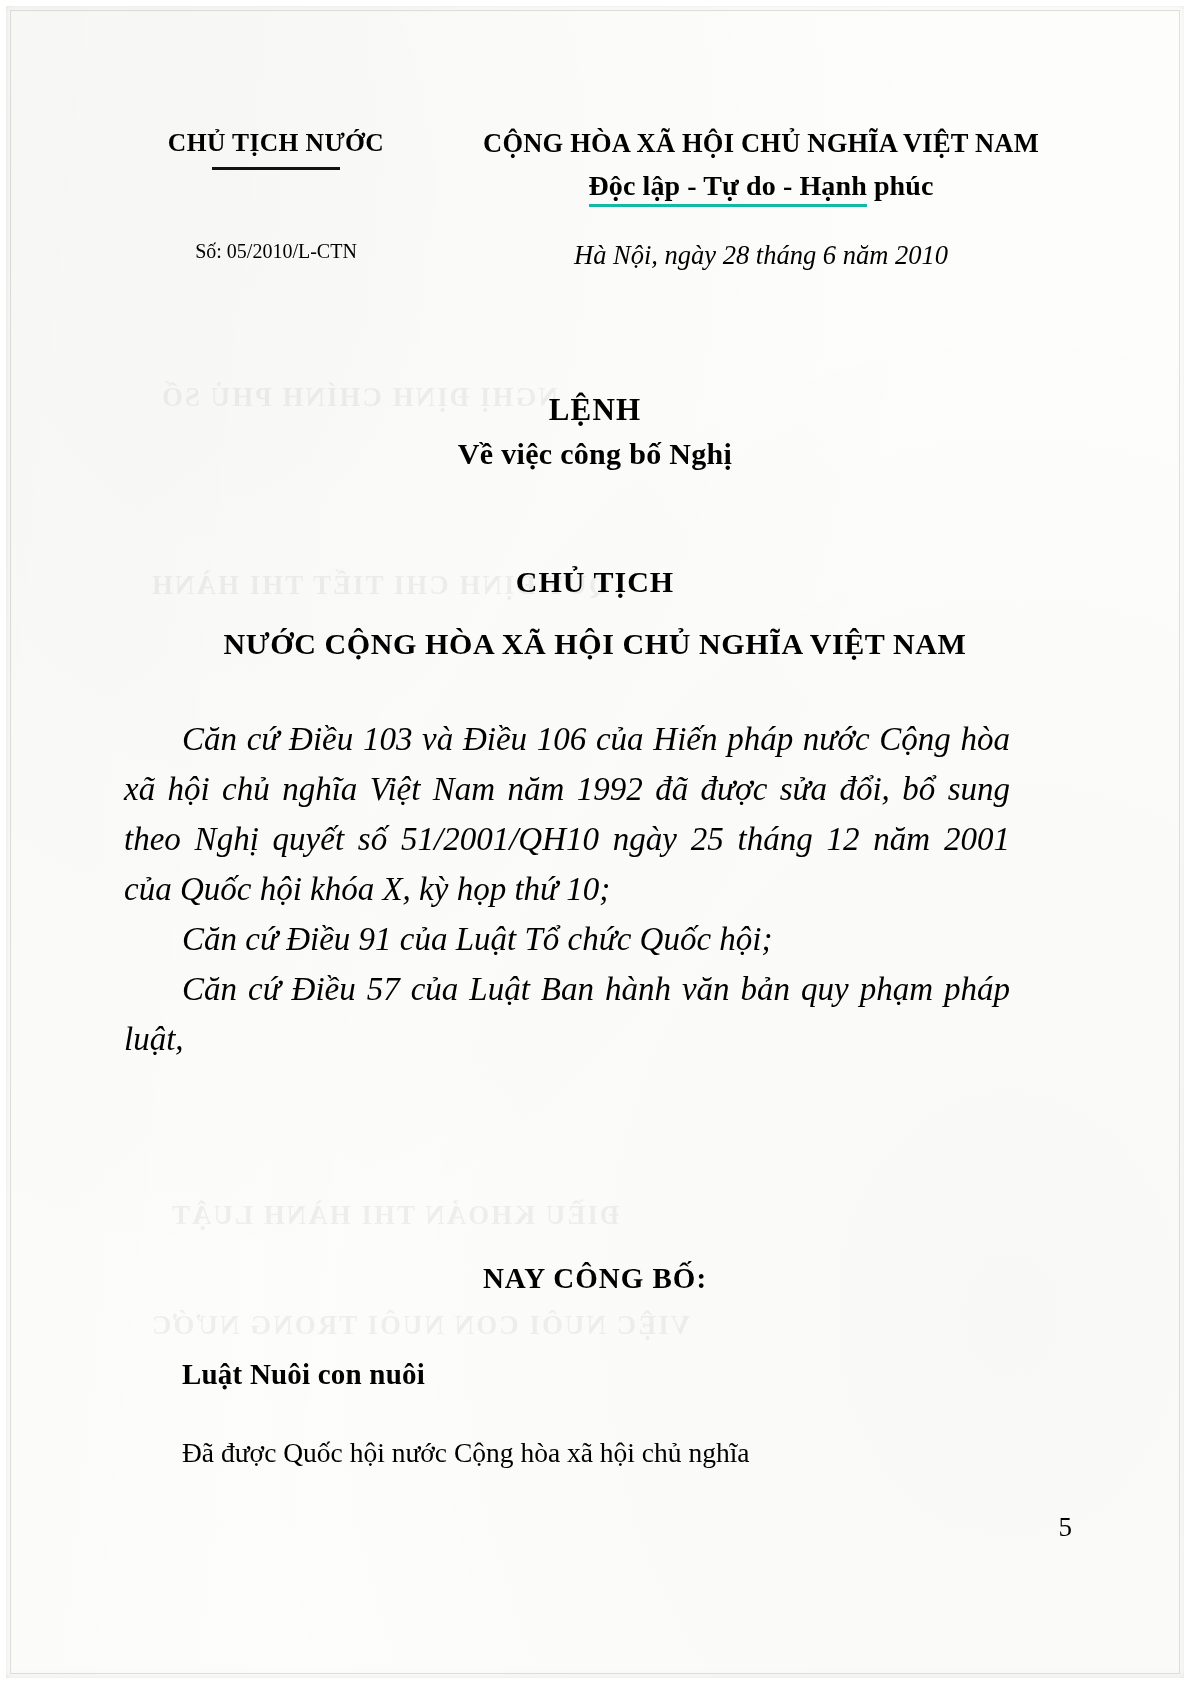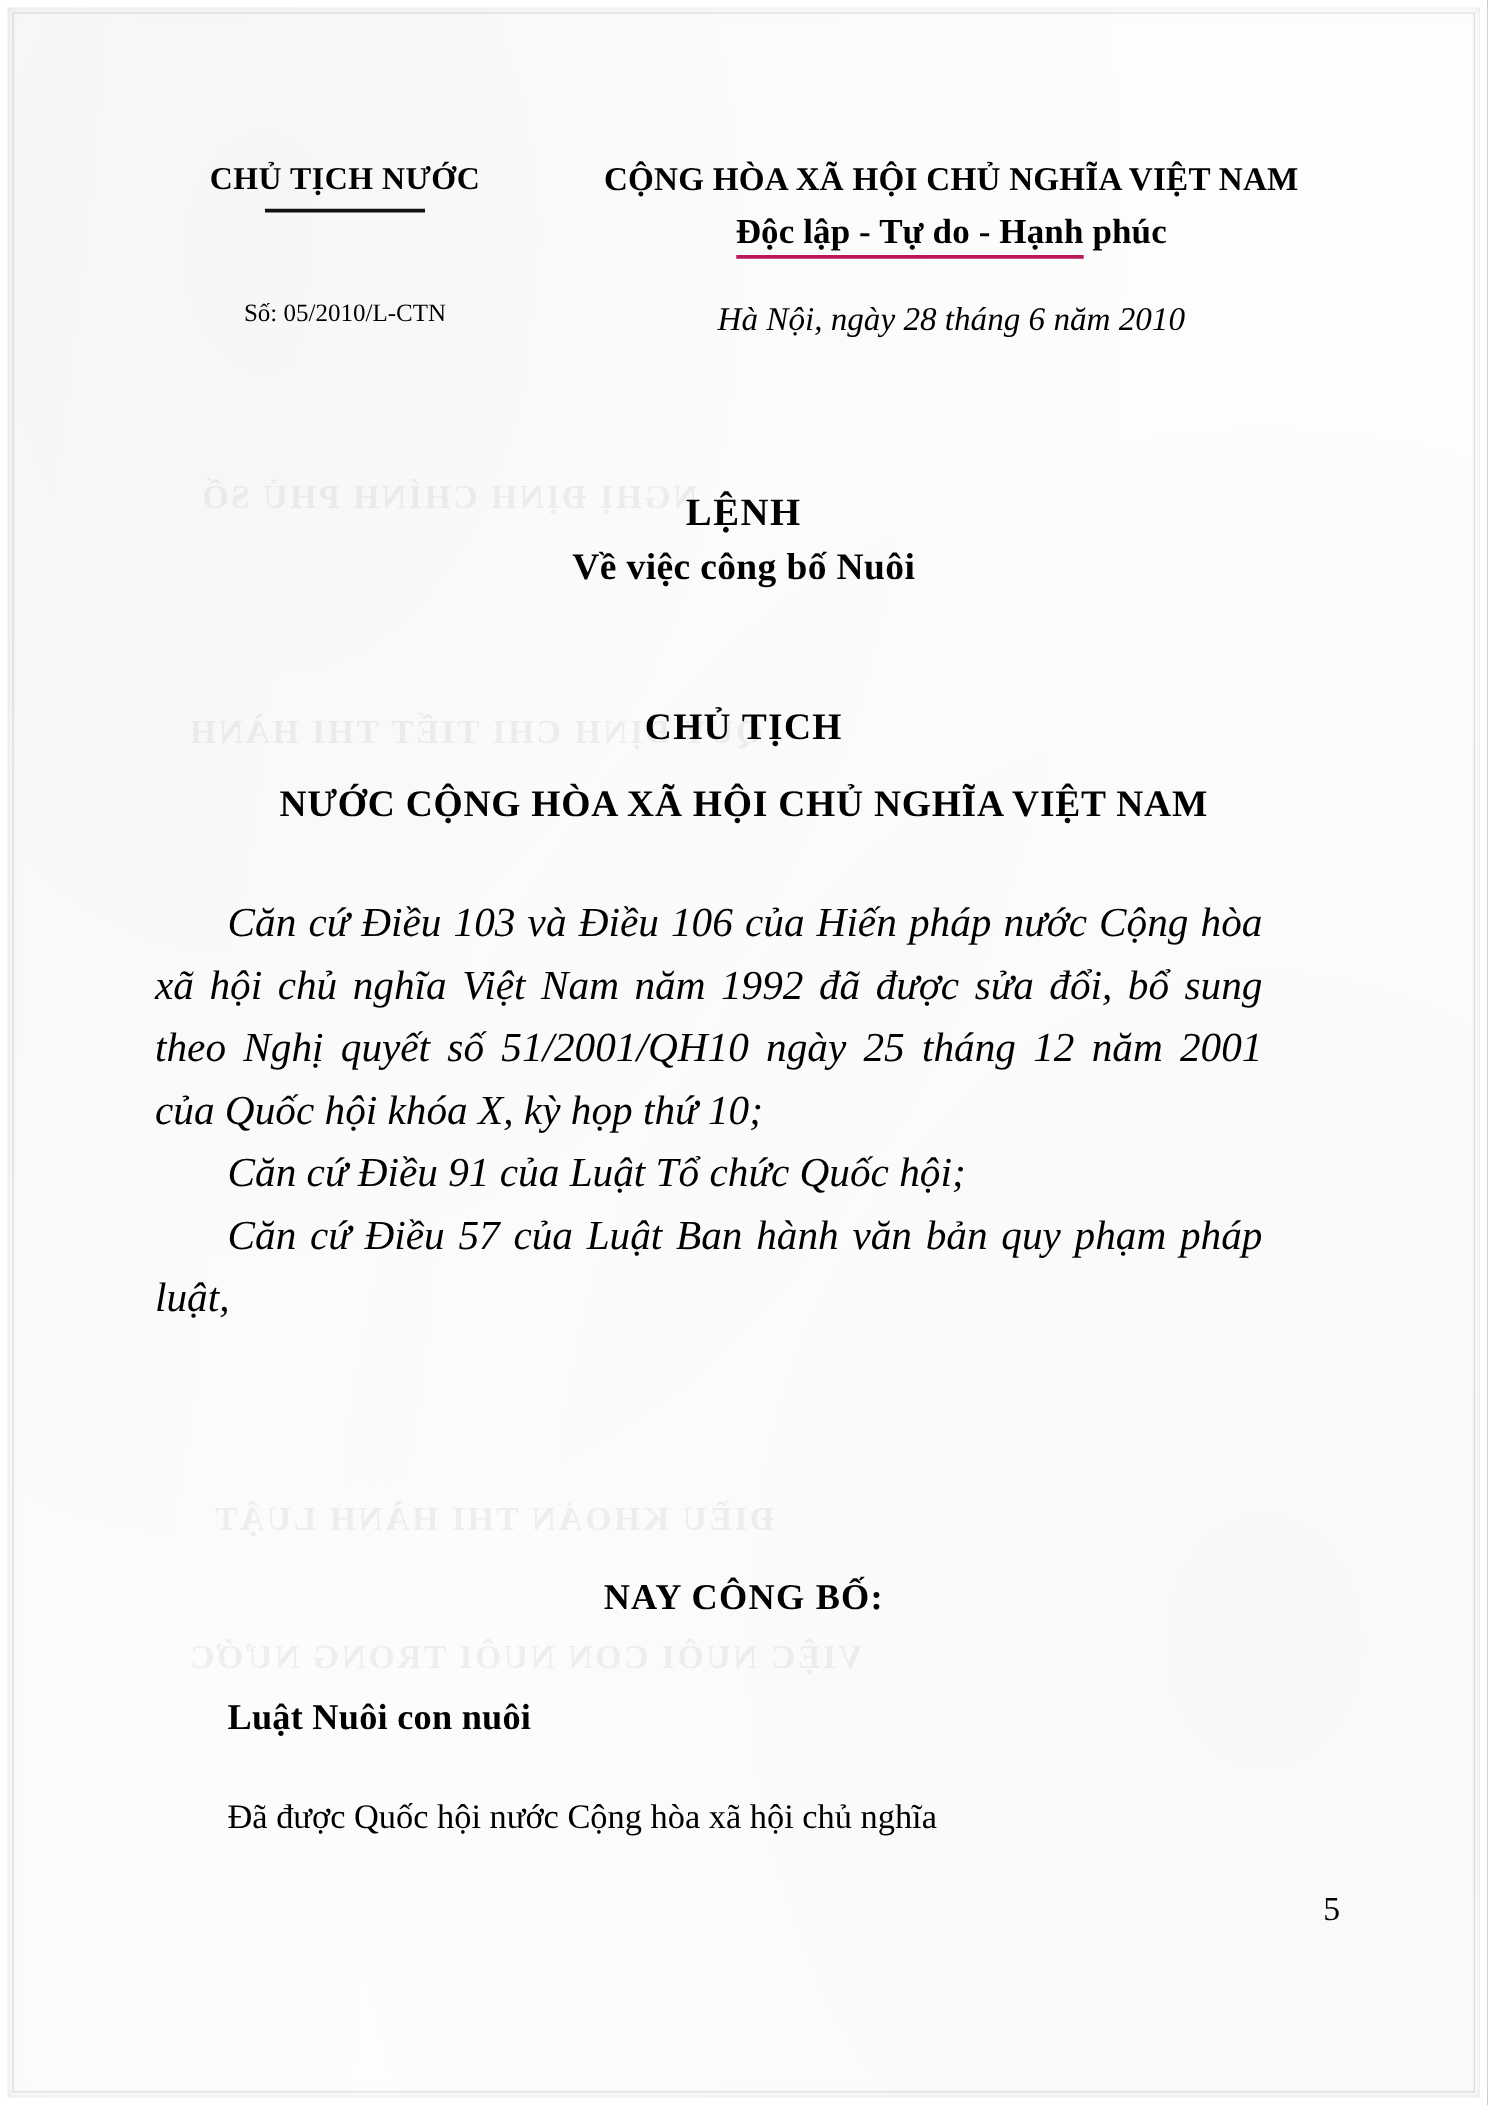--- a/index.html
+++ b/index.html
@@ -101,21 +101,21 @@
     white-space: nowrap;
   }
   .motto-wrap {
     margin-top: 11px;
     white-space: nowrap;
     font-size: 28px;
     font-weight: 700;
     letter-spacing: .1px;
   }
   .motto-underlined {
-    border-bottom: 3px solid #be185d;
+    border-bottom: 3px solid #14b8a6;
     padding-bottom: 3px;
   }
   .doc-number {
     position: absolute;
     left: 0;
     top: 112px;
     width: 360px;
     text-align: center;
     font-size: 20px;
     white-space: nowrap;
@@ -264,21 +264,21 @@
         <div class="republic">CỘNG HÒA XÃ HỘI CHỦ NGHĨA VIỆT NAM</div>
         <div class="motto-wrap"><span class="motto-underlined">Độc lập - Tự do - Hạnh</span><span> phúc</span></div>
       </div>
 
       <div class="doc-number">Số: 05/2010/L-CTN</div>
       <div class="place-date">Hà Nội, ngày 28 tháng 6 năm 2010</div>
     </div>
 
     <div class="title-block">
       <div class="title-main">LỆNH</div>
-      <div class="title-sub">Về việc công bố Nuôi</div>
+      <div class="title-sub">Về việc công bố Nghị</div>
     </div>
 
     <div class="authority-block">
       <div class="authority-line1">CHỦ TỊCH</div>
       <div class="authority-line2">NƯỚC CỘNG HÒA XÃ HỘI CHỦ NGHĨA VIỆT NAM</div>
     </div>
 
     <div class="body-block">
       <p class="para">Căn cứ Điều 103 và Điều 106 của Hiến pháp nước Cộng hòa xã hội chủ nghĩa Việt Nam năm 1992 đã được sửa đổi, bổ sung theo Nghị quyết số 51/2001/QH10 ngày 25 tháng 12 năm 2001 của Quốc hội khóa X, kỳ họp thứ 10;</p>
       <p class="para">Căn cứ Điều 91 của Luật Tổ chức Quốc hội;</p>

